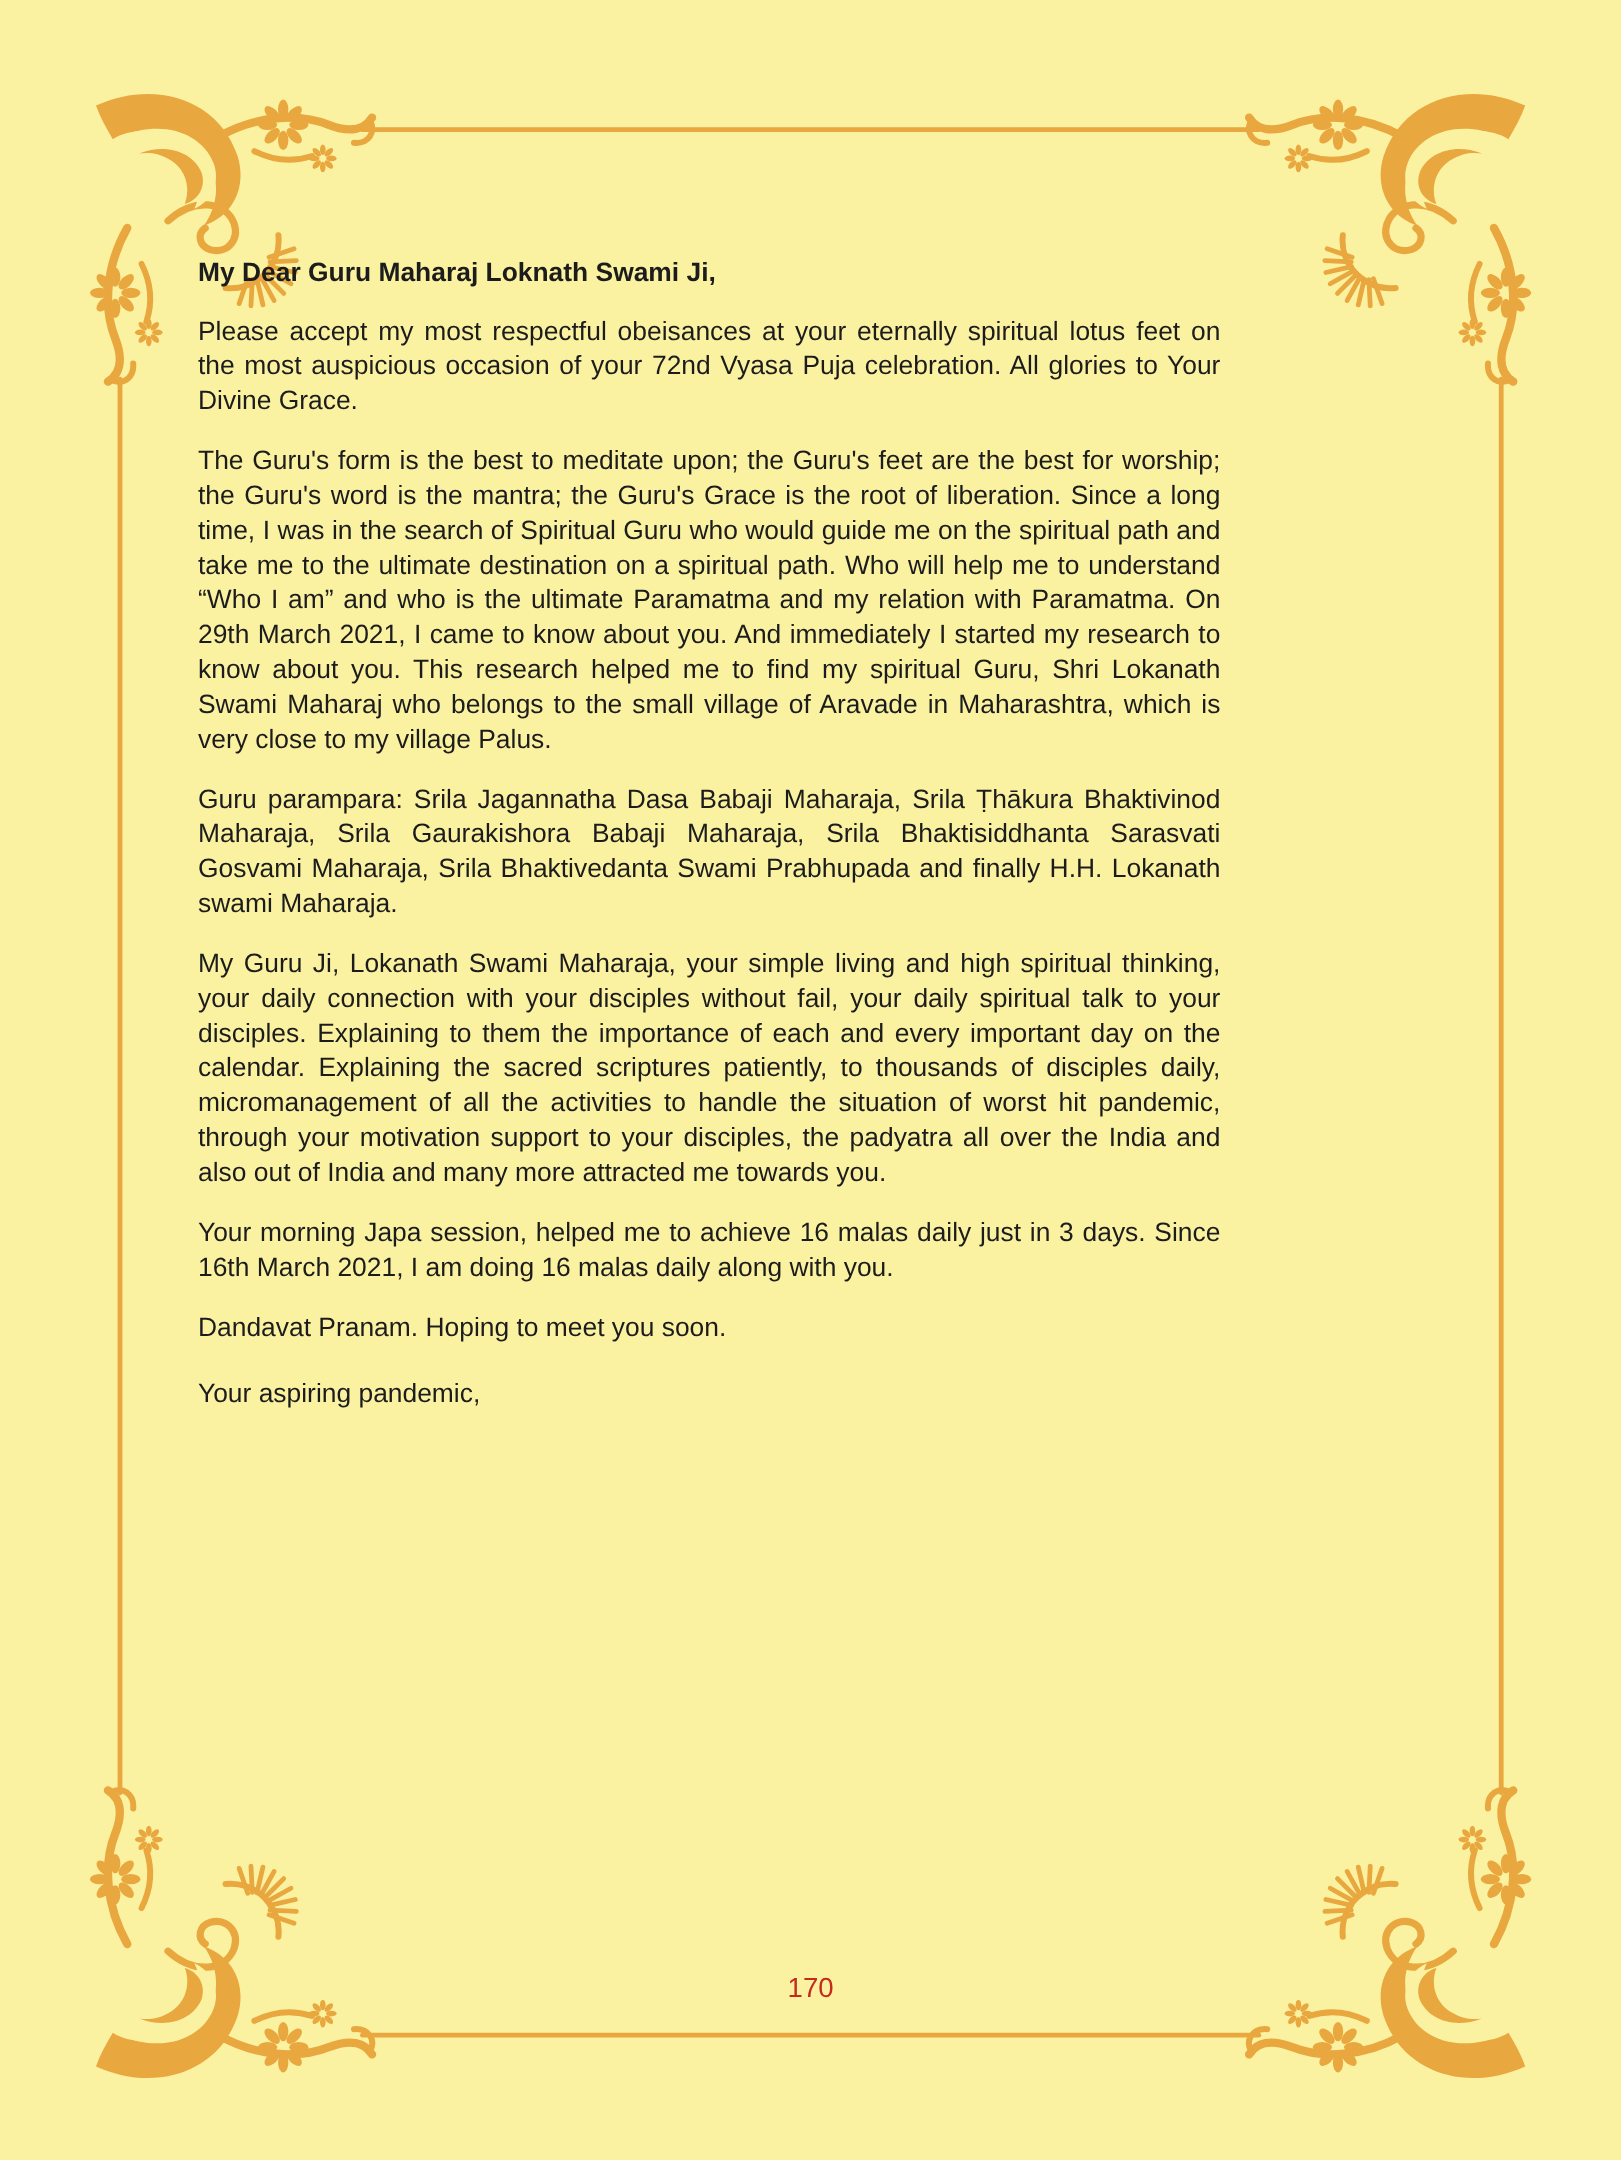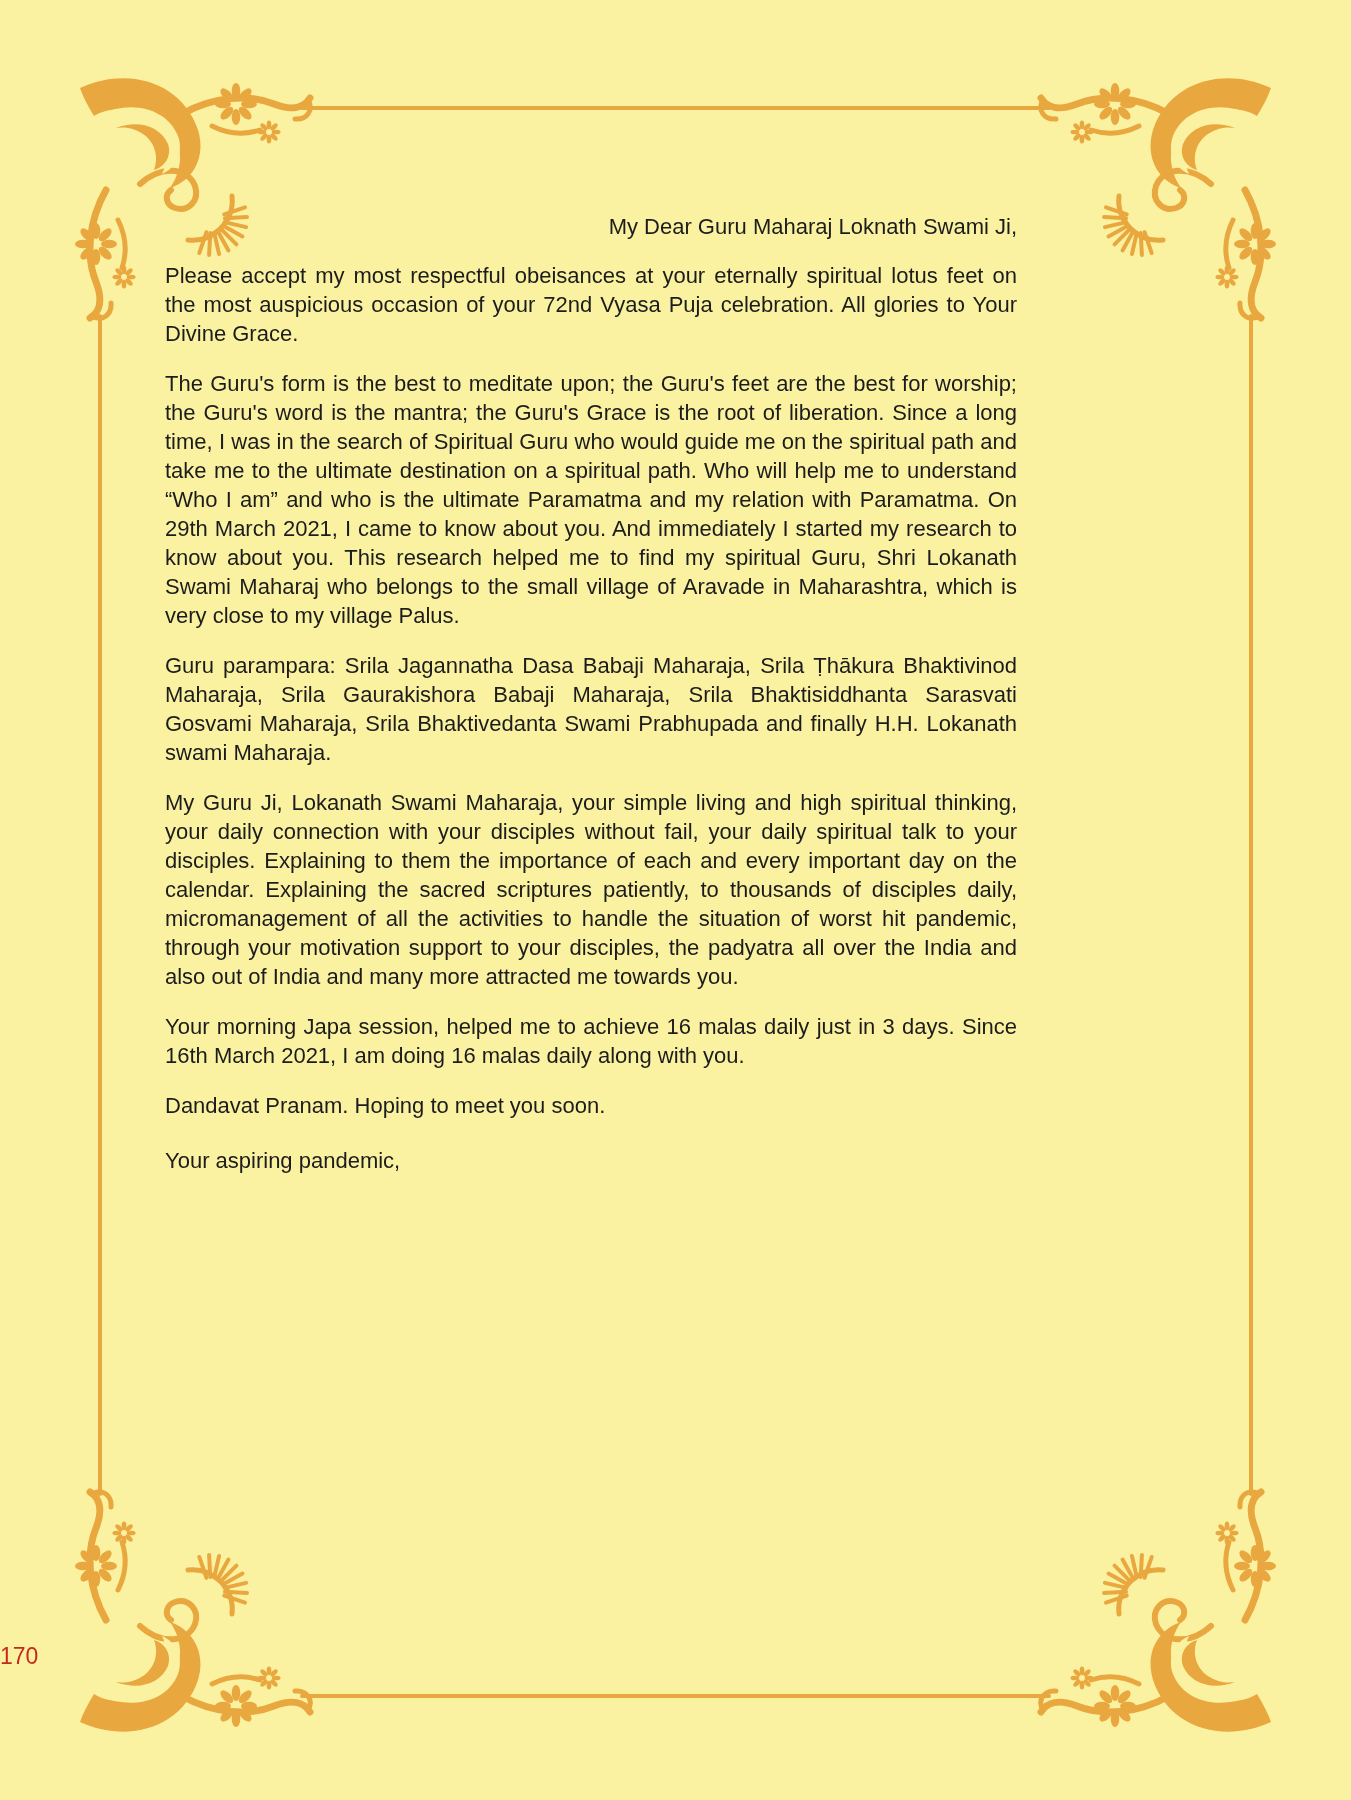--- a/index.html
+++ b/index.html
@@ -34,27 +34,27 @@
   .vline.left{left:98px;}
   .vline.right{right:98px;}
 
   
   .content{
     position:absolute;left:165px;top:212px;width:852px;
     color:var(--text);
     font-size:22px;line-height:29px;
   }
   .content p{text-align:justify;margin-bottom:21px;}
-  .content p.salutation{text-align:right;margin-bottom:20px;}
+  .content p.salutation{text-align:left;margin-bottom:20px;font-weight:bold;}
   .closing{}
   .closing p{text-align:left;margin-bottom:26px;}
 
   .page-number{
     position:absolute;top:1643px;left:0;width:100%;
-    color:var(--pagenum);
+    text-align:center;color:var(--pagenum);
     font-size:23px;
   }
 </style>
 </head>
 <body>
 
 <div class="page">
 
   <svg class="defs-svg" aria-hidden="true">
     <defs>

